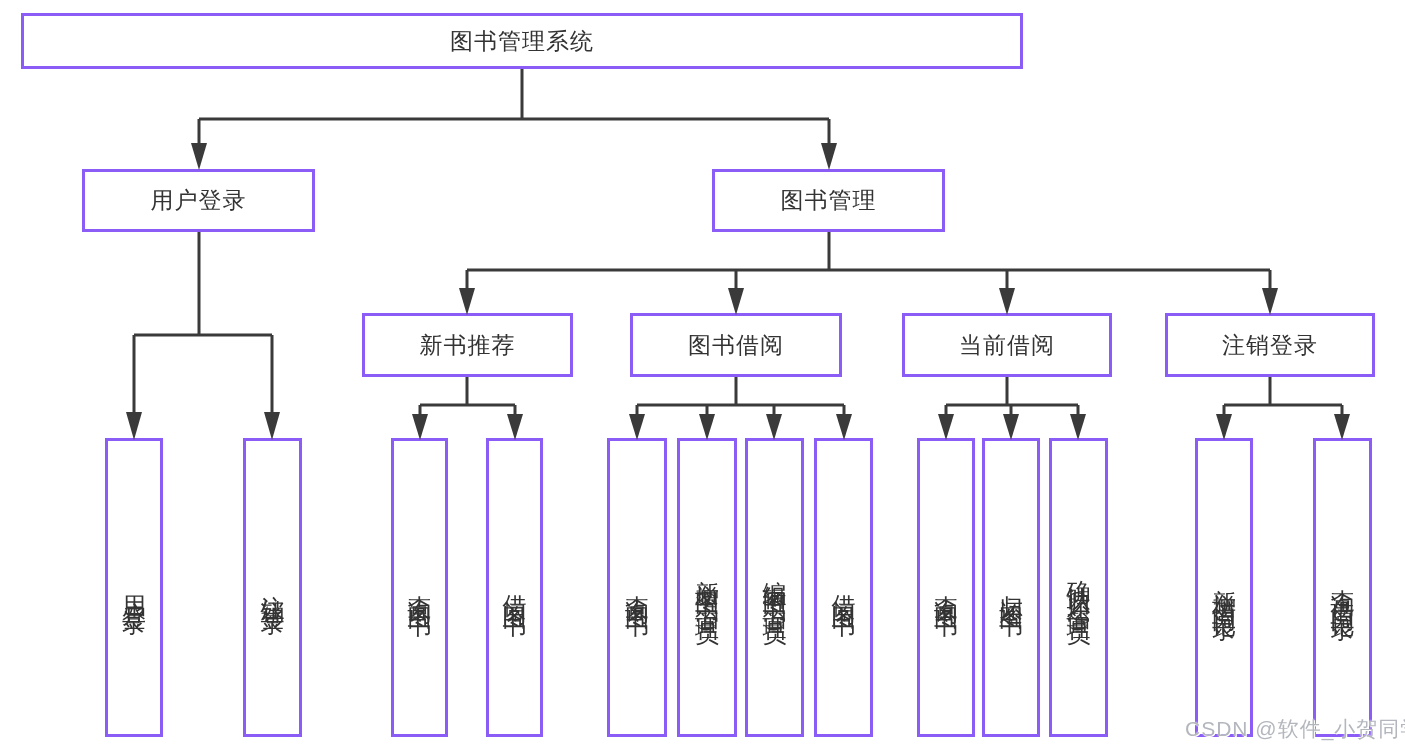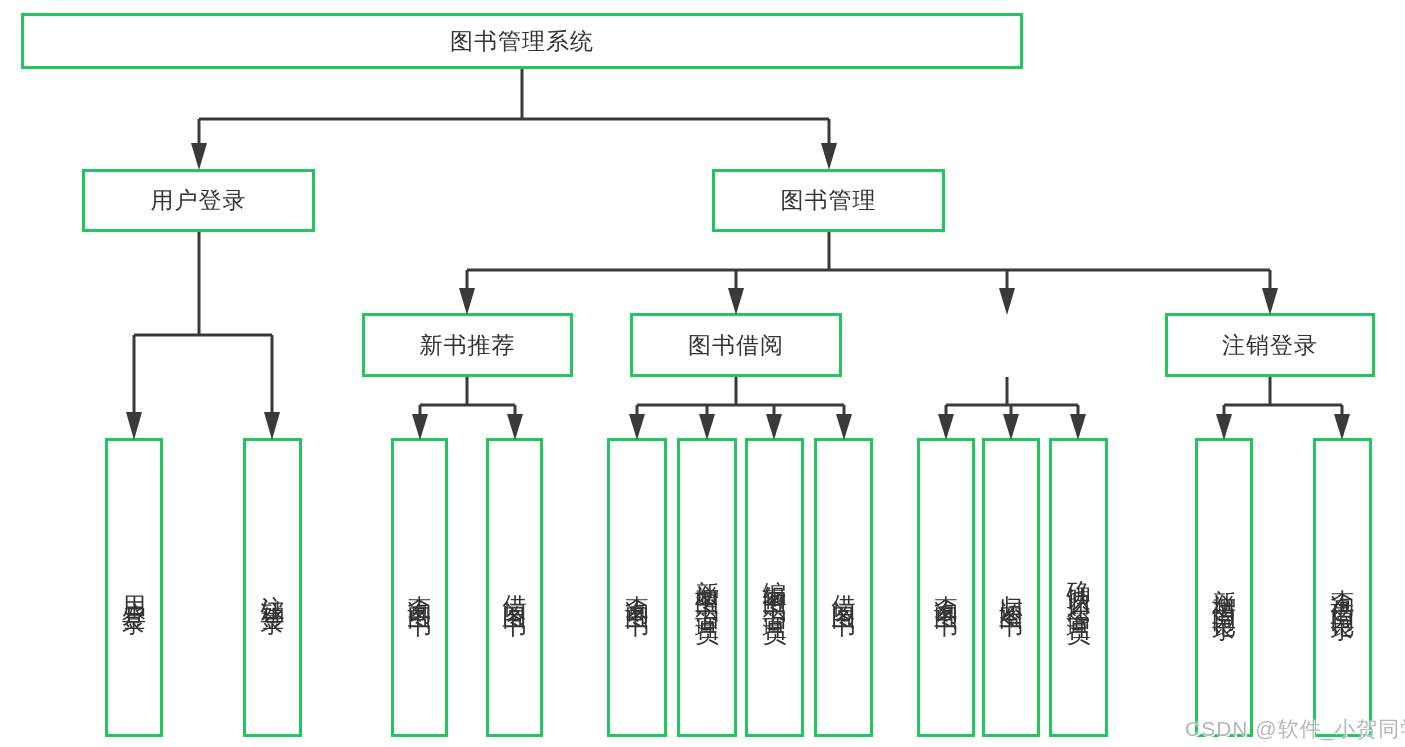--- a/index.html
+++ b/index.html
@@ -11,21 +11,21 @@
   #stage {
     position: relative;
     width: 1405px;
     height: 747px;
     background: #ffffff;
     overflow: hidden;
   }
   .box {
     position: absolute;
     box-sizing: border-box;
-    border: 3px solid #22c55e;
+    border: 3px solid #8b5cf6;
     background: #ffffff;
     display: flex;
     align-items: center;
     justify-content: center;
     color: #333333;
     z-index: 1;
   }
   .hlabel {
     font-size: 23px;
     letter-spacing: 1px;
@@ -113,20 +113,23 @@
   <div class="box hlabel" id="n-book-mgmt">
     <span>图书管理</span>
   </div>
 
   <div class="box hlabel l3" id="n-book-borrow">
     <span>图书借阅</span>
   </div>
   <div class="box hlabel l3" id="n-new-book">
     <span>新书推荐</span>
   </div>
+  <div class="box hlabel l3" id="n-current-borrow">
+    <span>当前借阅</span>
+  </div>
   <div class="box hlabel l3" id="n-borrow-record">
     <span>注销登录</span>
   </div>
 
   <div class="box vbox" id="lf-0">
     <span class="vlabel">用户登录</span>
   </div>
   <div class="box vbox" id="lf-1">
     <span class="vlabel">注销登录</span>
   </div>

